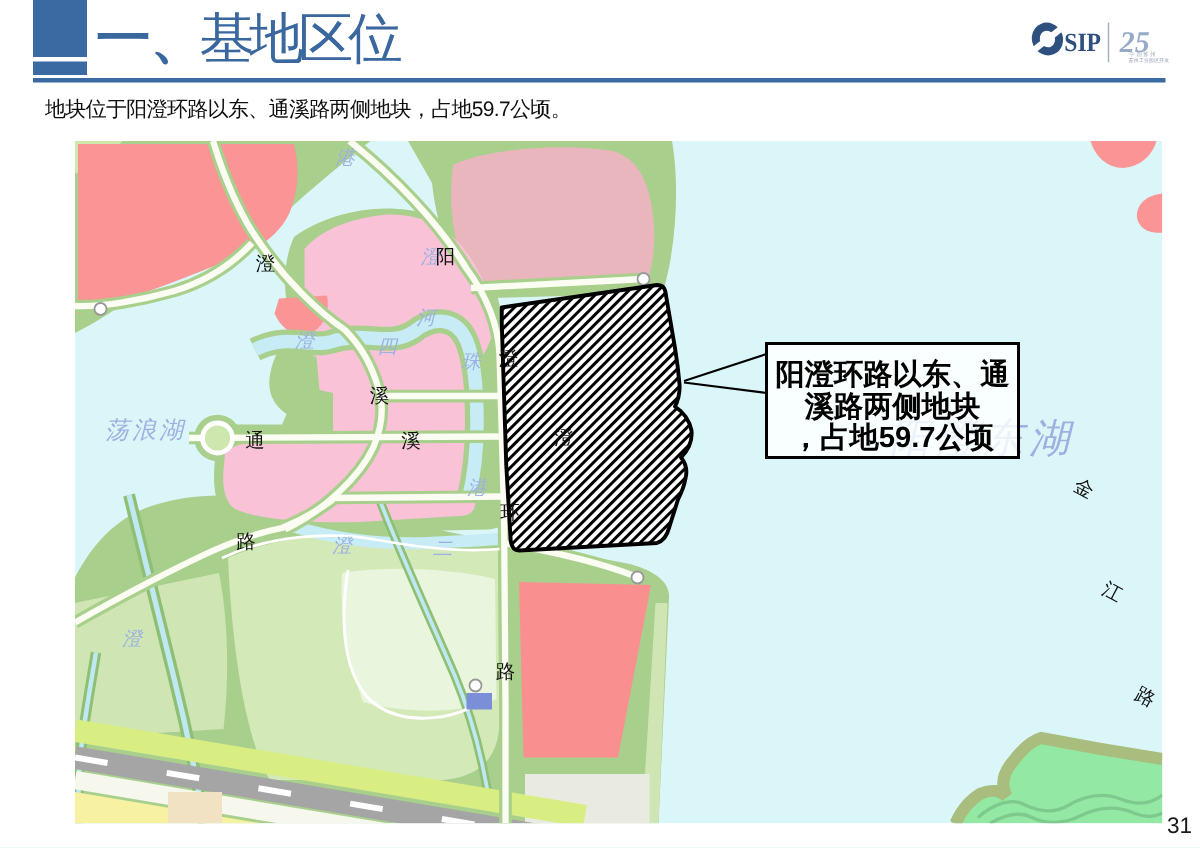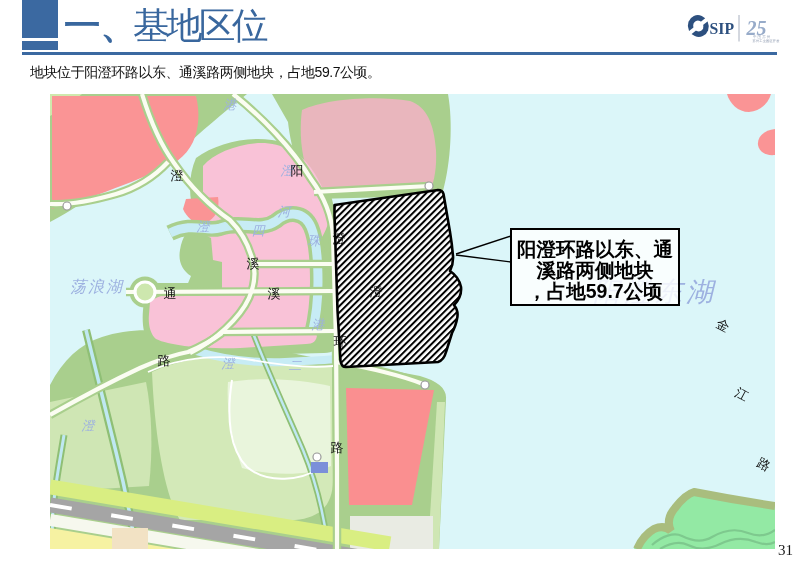--- a/index.html
+++ b/index.html
@@ -7,21 +7,21 @@
        font-family:"Liberation Sans", sans-serif;}
   .sq1{position:absolute;left:22px;top:0;width:36px;height:38px;background:#3b69a1;}
   .sq2{position:absolute;left:22px;top:40.5px;width:36px;height:9px;background:#3b69a1;}
   .rule{position:absolute;left:22px;top:52px;width:755px;height:3px;background:#3b69a1;}
   .t1{position:absolute;left:64px;top:1.5px;font-size:36.5px;font-weight:bold;color:#39679e;
         white-space:nowrap;}
   .t2{position:absolute;left:133px;top:1.5px;font-size:36.5px;font-weight:normal;color:#39679e;
         letter-spacing:-3.5px;white-space:nowrap;}
   .subtitle{position:absolute;left:30px;top:63.5px;font-size:14px;color:#0f0f0f;white-space:nowrap;letter-spacing:-0.45px;}
   .pagenum{position:absolute;left:778px;top:542px;font-size:15px;color:#1a1a1a;
-           font-family:Liberation Serif, serif;}
+           font-family:Liberation Sans, sans-serif;}
   #mapsvg{position:absolute;left:50px;top:94px;}
   #logosvg{position:absolute;left:680px;top:8px;}
 </style>
 </head>
 <body>
 <div class="sq1"></div>
 <div class="sq2"></div>
 <div class="rule"></div>
 <div class="t1">一、</div>
 <div class="t2">基地区位</div>

